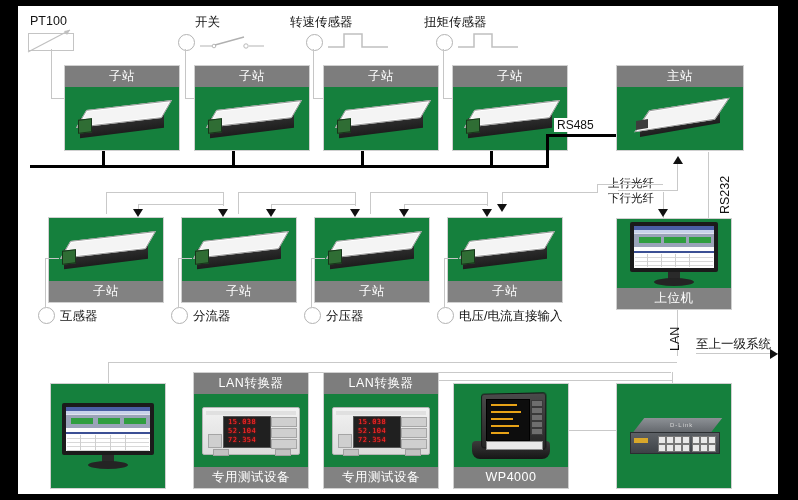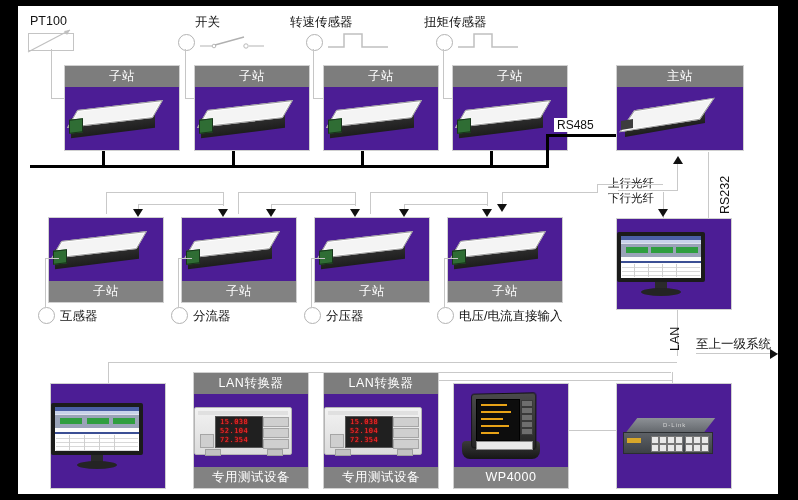--- a/index.html
+++ b/index.html
@@ -11,22 +11,22 @@
 
   .abs{position:absolute;}
 
   
   .card{position:absolute;background:#fff;border:1px solid #d0d0d0;
         box-sizing:border-box;display:flex;flex-direction:column;}
   .cap{background:#7d7d7d;color:#fff;font-size:12.5px;line-height:1;
        display:flex;align-items:center;justify-content:center;
        height:21px;flex:0 0 21px;letter-spacing:.5px;}
   .cap.grey2{background:#828282;}
-  .body{flex:1;display:flex;align-items:center;justify-content:flex-start;
-        overflow:hidden;position:relative;background:#4c1d95;}
+  .body{flex:1;display:flex;align-items:center;justify-content:center;
+        overflow:hidden;position:relative;background:#15803d;}
 
   
   .mod{position:relative;transform-origin:center center;}
   .mod .top{position:absolute;background:#f4f4f4;border:1px solid #9a9a9a;
             box-shadow:inset 0 0 0 1px #fff;}
   .mod .side{position:absolute;background:linear-gradient(#3a3a3a,#1d1d1d);}
   .mod .grn{position:absolute;background:#2f6d34;border:1px solid #17361a;}
 
   
   .mon{position:relative;}
@@ -332,20 +332,21 @@
             <div class="abs" style="left:12px;top:0;width:1px;bottom:0;background:#cfcfcf;"></div>
             <div class="abs" style="left:26px;top:0;width:1px;bottom:0;background:#cfcfcf;"></div>
             <div class="abs" style="left:40px;top:0;width:1px;bottom:0;background:#cfcfcf;"></div>
             <div class="abs" style="left:54px;top:0;width:1px;bottom:0;background:#cfcfcf;"></div>
           </div>
         </div>
         <div class="neck" style="left:38px;top:50px;width:12px;height:8px;"></div>
         <div class="base" style="left:24px;top:56px;width:40px;height:8px;"></div>
       </div>
     </div>
+    <div class="cap grey2">上位机</div>
   </div>
 
   <div class="thin" style="left:645px;top:186px;width:1px;height:26px;"></div>
   <div class="thin" style="left:579px;top:178px;width:66px;height:1px;"></div>
   <div class="arw-d" style="left:640px;top:203px;"></div>
 
   <div class="thin" style="left:659px;top:304px;width:1px;height:46px;"></div>
   <div class="tl vert" style="left:650px;top:345px;">LAN</div>
 
   <div class="tl" style="left:678px;top:330px;">至上一级系统</div>

